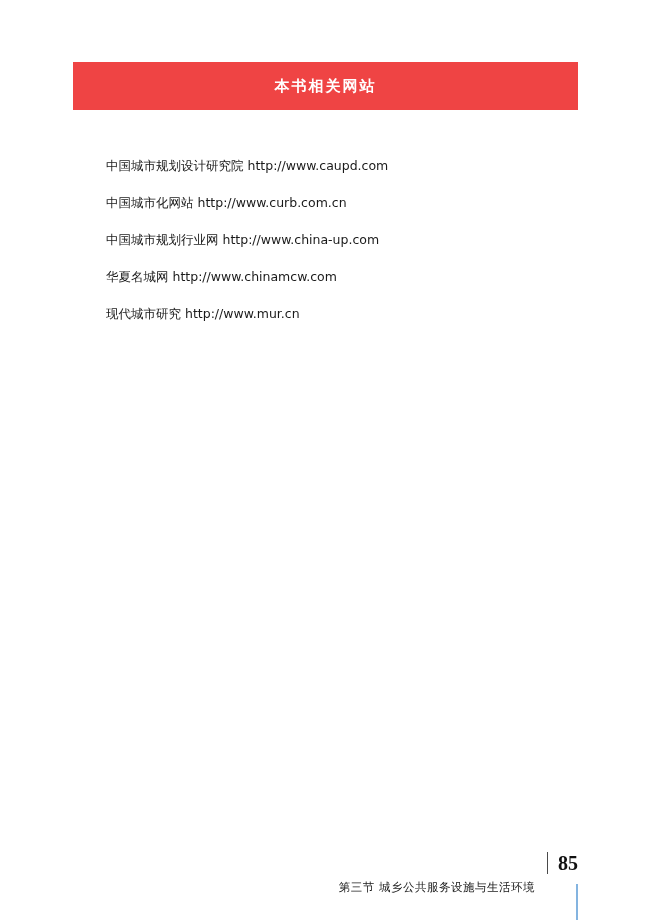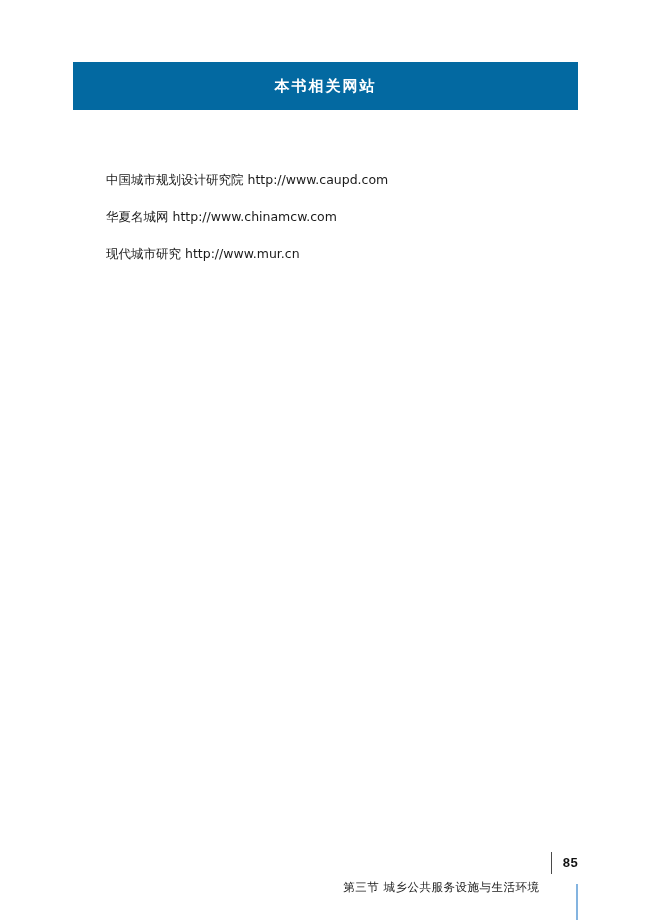--- a/index.html
+++ b/index.html
@@ -21,38 +21,37 @@
     width: 650px;
     height: 920px;
     background: #ffffff;
   }
   .header-banner {
     position: absolute;
     left: 73px;
     top: 62px;
     width: 505px;
     height: 48px;
-    background: #0369a1;
+    background: #ef4444;
     display: flex;
     align-items: center;
     justify-content: center;
   }
   .header-banner .banner-title {
     color: #ffffff;
     font-size: 15px;
     font-weight: bold;
     letter-spacing: 2px;
     font-family: "DejaVu Sans", sans-serif;
   }
   .link-list {
     position: absolute;
     left: 106px;
     top: 158px;
     width: 440px;
-    margin-top: 14px;
   }
   .link-row {
     font-size: 12.5px;
     color: #1a1a1a;
     line-height: 1.2;
     margin-bottom: 22px;
     white-space: nowrap;
     font-family: "DejaVu Sans", sans-serif;
   }
   .footer {
@@ -78,24 +77,24 @@
     white-space: nowrap;
     margin-top: 48px;
   }
   .footer-sep {
     width: 1px;
     height: 22px;
     background: #4a4a4a;
     margin: 0 10px 0 12px;
   }
   .page-number {
-    font-size: 13px;
+    font-size: 20px;
     font-weight: bold;
     color: #111111;
-    font-family: Liberation Mono, monospace;
+    font-family: Liberation Serif, serif;
   }
   .edge-bar {
     position: absolute;
     right: 72px;
     top: 884px;
     width: 2px;
     height: 36px;
     background: #84b4e0;
   }
 </style>
@@ -103,20 +102,22 @@
 <body>
 
 <div class="page">
 
   <div class="header-banner">
     <span class="banner-title">本书相关网站</span>
   </div>
 
   <div class="link-list">
     <div class="link-row">中国城市规划设计研究院 http://www.caupd.com</div>
+    <div class="link-row">中国城市化网站 http://www.curb.com.cn</div>
+    <div class="link-row">中国城市规划行业网 http://www.china-up.com</div>
     <div class="link-row">华夏名城网 http://www.chinamcw.com</div>
     <div class="link-row">现代城市研究 http://www.mur.cn</div>
   </div>
 
   <div class="footer">
     <div class="footer-inner">
       <span class="footer-text">第三节  城乡公共服务设施与生活环境</span>
       <span class="footer-sep"></span>
       <span class="page-number">85</span>
     </div>

